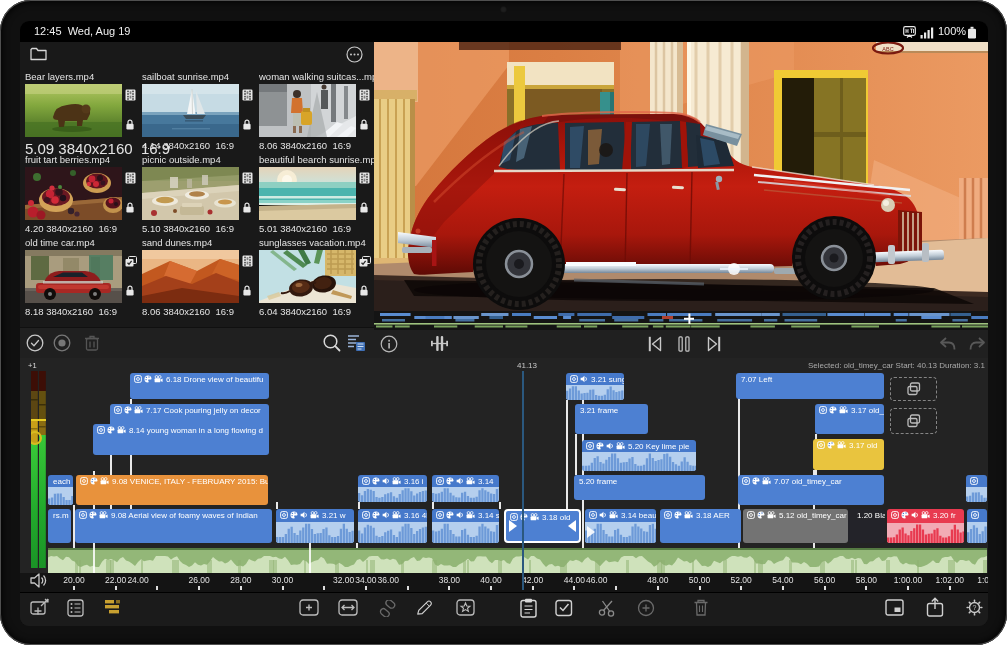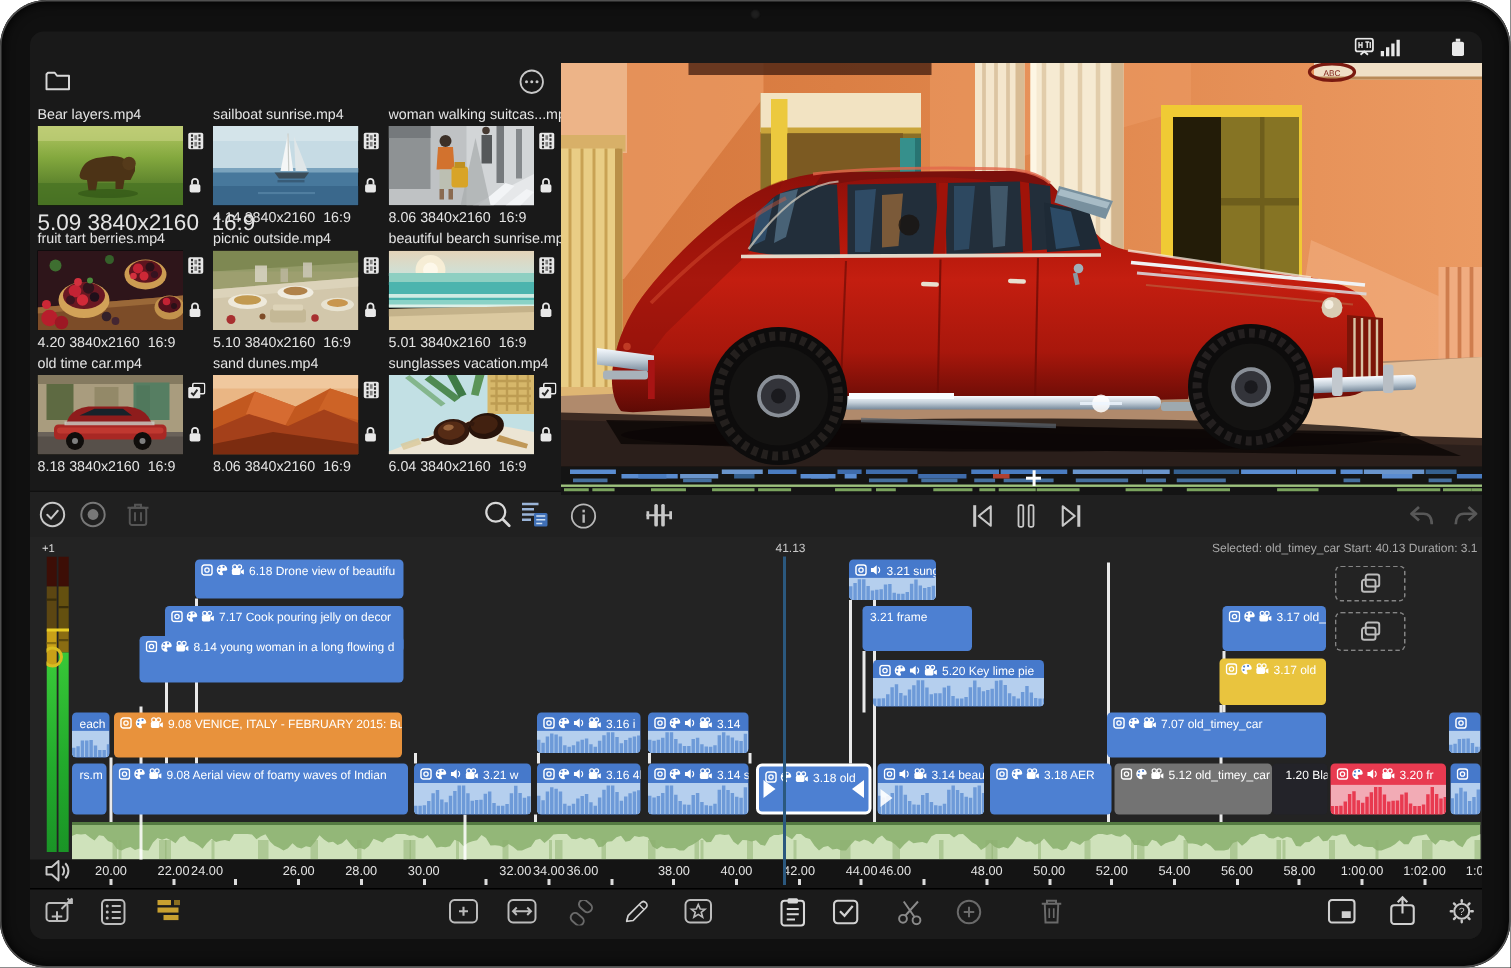--- a/index.html
+++ b/index.html
@@ -8,27 +8,31 @@
 #sb{position:absolute;left:0;top:0;width:968px;height:21px;background:#000;color:#f0f0f0;font-size:11px}
 #panel{position:absolute;left:0;top:21px;width:354px;height:337px;background:#191919;overflow:hidden}
 #phead{position:absolute;left:0;top:0;width:354px;height:26px;background:#2a2a2a;color:#f2f2f2;
  text-align:center;font-size:11.5px;font-weight:bold;line-height:26px;letter-spacing:0.2px}
 #ptool{position:absolute;left:0;top:285px;width:354px;height:31px;background:#202020;border-top:1px solid #101010}
 #prev{position:absolute;left:354px;top:21px;width:614px;height:269px;background:#000;overflow:hidden}
 #minitl{position:absolute;left:354px;top:290px;width:614px;height:19px;background:#141414}
 #prevbar{position:absolute;left:354px;top:309px;width:614px;height:28px;background:#202020}
 #bbar{position:absolute;left:0;top:571px;width:968px;height:34px;background:#1b1b1b;border-top:1px solid #000}
 .clip{position:absolute;border-radius:3px;overflow:hidden;z-index:2}
-.cl{position:relative;display:flex;align-items:center;gap:2px;padding:2px 0 0 4px;height:12px;z-index:2}
+.cl{position:relative;display:flex;gap:2px;padding:2px 0 0 4px;height:12px;z-index:2}
 .ci{display:inline-flex;flex:none}
 .ct{color:#fff;font-size:8px;white-space:nowrap;padding-left:1px}
 </style></head><body>
 <div id="tab">
     <div style="position:absolute;left:500px;top:6px;width:7px;height:7px;border-radius:50%;background:#1f1f1f;box-shadow:inset 0 0 2px #000"></div>
     <div id="scr">
+      <div id="sb">
+        <span style="position:absolute;left:14px;top:4px">12:45&nbsp;&nbsp;Wed, Aug 19</span>
+        <span style="position:absolute;left:918px;top:4px">100%</span>
+      </div>
       <div id="panel">
         <div style="position:absolute;left:5px;top:42px;width:114px;height:78px">
           <div style="position:absolute;left:0;top:-13px;width:118px;overflow:hidden;white-space:nowrap;font-size:9.5px;color:#e4e4e4">Bear layers.mp4</div>
           <div style="position:absolute;left:0;top:0;width:97px;height:53px;overflow:hidden;background:#000"><svg width="97" height="53" viewBox="0 0 97 53" preserveAspectRatio="none">
               <defs>
                 <linearGradient id="tb" x1="0" y1="0" x2="0" y2="1">
                   <stop offset="0" stop-color="#b6c866"></stop>
                   <stop offset="0.4" stop-color="#83a83e"></stop>
                   <stop offset="1" stop-color="#3f661f"></stop>
                 </linearGradient>
@@ -640,20 +644,25 @@
             </span>
             <span class="ct">3.21 sunglas</span>
           </div>
           <div style="position:absolute;left:0;top:12px;width:100%;height:15px;overflow:hidden">
             <svg width="82" height="15" viewBox="0 0 82 15" preserveAspectRatio="none" style="position:absolute;left:0;top:0">
               <rect width="82" height="15" fill="#b5cfee"></rect>
               <path d="M0,15 L0,5.8 L2.3,5.8 L2.3,15 Z M2.9,15 L2.9,3.6 L5.2,3.6 L5.2,15 Z M5.8,15 L5.8,1.2 L8.1,1.2 L8.1,15 Z M8.7,15 L8.7,1.2 L11,1.2 L11,15 Z M11.6,15 L11.6,5.6 L13.9,5.6 L13.9,15 Z M14.5,15 L14.5,8.6 L16.8,8.6 L16.8,15 Z M17.4,15 L17.4,8.1 L19.7,8.1 L19.7,15 Z M20.3,15 L20.3,7.8 L22.6,7.8 L22.6,15 Z M23.2,15 L23.2,4.7 L25.5,4.7 L25.5,15 Z M26.1,15 L26.1,4.4 L28.4,4.4 L28.4,15 Z M29,15 L29,10.1 L31.3,10.1 L31.3,15 Z M31.9,15 L31.9,10.8 L34.2,10.8 L34.2,15 Z M34.8,15 L34.8,10.8 L37.1,10.8 L37.1,15 Z M37.7,15 L37.7,9.7 L40,9.7 L40,15 Z M40.6,15 L40.6,4.2 L42.9,4.2 L42.9,15 Z M43.5,15 L43.5,1.4 L45.8,1.4 L45.8,15 Z M46.4,15 L46.4,5.3 L48.7,5.3 L48.7,15 Z M49.3,15 L49.3,7 L51.6,7 L51.6,15 Z M52.2,15 L52.2,6.3 L54.5,6.3 L54.5,15 Z M55.1,15 L55.1,5.5 L57.4,5.5 L57.4,15 Z M58,15 L58,1.2 L60.3,1.2 L60.3,15 Z M60.9,15 L60.9,1.2 L63.2,1.2 L63.2,15 Z M63.8,15 L63.8,4.4 L66.1,4.4 L66.1,15 Z M66.7,15 L66.7,8.2 L69,8.2 L69,15 Z M69.6,15 L69.6,9.9 L71.9,9.9 L71.9,15 Z M72.5,15 L72.5,10.8 L74.8,10.8 L74.8,15 Z M75.4,15 L75.4,6.8 L77.7,6.8 L77.7,15 Z M78.3,15 L78.3,4.3 L80.6,4.3 L80.6,15 Z M81.2,15 L81.2,8.2 L83.5,8.2 L83.5,15 Z" fill="#6d9ad8"></path>
             </svg>
           </div>
         </div>
+        <div class="clip" style="left:736px;top:373px;width:148px;height:26px;background:#4d80d2;">
+          <div class="cl">
+            <span class="ct">7.07 Left</span>
+          </div>
+        </div>
         <div class="clip" style="left:110px;top:404px;width:159px;height:31px;background:#4d80d2;">
           <div class="cl">
             <span class="ci">
               <svg width="8" height="8" viewBox="0 0 10 10">
                 <rect x="0.8" y="0.8" width="8.4" height="8.4" rx="2" fill="none" stroke="#fff" stroke-width="1.2"></rect>
                 <circle cx="5" cy="5" r="1.8" fill="none" stroke="#fff" stroke-width="1.1"></circle>
               </svg>
             </span>
             <span class="ci">
               <svg width="8" height="8" viewBox="0 0 10 10">
@@ -906,20 +915,25 @@
                 <path d="M8.2 5.6 L10.6 4.4 L10.6 8.8 L8.2 7.6 Z" fill="#fff"></path>
               </svg>
             </span>
             <span class="ct">3.14</span>
           </div>
           <div style="position:absolute;left:0;top:12px;width:100%;height:15px;overflow:hidden">
             <svg width="67" height="15" viewBox="0 0 67 15" preserveAspectRatio="none" style="position:absolute;left:0;top:0">
               <rect width="67" height="15" fill="#b5cfee"></rect>
               <path d="M0,15 L0,6.1 L2.3,6.1 L2.3,15 Z M2.9,15 L2.9,6.8 L5.2,6.8 L5.2,15 Z M5.8,15 L5.8,6.2 L8.1,6.2 L8.1,15 Z M8.7,15 L8.7,4.8 L11,4.8 L11,15 Z M11.6,15 L11.6,1.2 L13.9,1.2 L13.9,15 Z M14.5,15 L14.5,1.2 L16.8,1.2 L16.8,15 Z M17.4,15 L17.4,5.7 L19.7,5.7 L19.7,15 Z M20.3,15 L20.3,8.6 L22.6,8.6 L22.6,15 Z M23.2,15 L23.2,10.3 L25.5,10.3 L25.5,15 Z M26.1,15 L26.1,10.4 L28.4,10.4 L28.4,15 Z M29,15 L29,5.7 L31.3,5.7 L31.3,15 Z M31.9,15 L31.9,4.8 L34.2,4.8 L34.2,15 Z M34.8,15 L34.8,9.1 L37.1,9.1 L37.1,15 Z M37.7,15 L37.7,10.7 L40,10.7 L40,15 Z M40.6,15 L40.6,10.8 L42.9,10.8 L42.9,15 Z M43.5,15 L43.5,9.8 L45.8,9.8 L45.8,15 Z M46.4,15 L46.4,3.2 L48.7,3.2 L48.7,15 Z M49.3,15 L49.3,1.2 L51.6,1.2 L51.6,15 Z M52.2,15 L52.2,3.3 L54.5,3.3 L54.5,15 Z M55.1,15 L55.1,4.7 L57.4,4.7 L57.4,15 Z M58,15 L58,6.6 L60.3,6.6 L60.3,15 Z M60.9,15 L60.9,7 L63.2,7 L63.2,15 Z M63.8,15 L63.8,2.1 L66.1,2.1 L66.1,15 Z M66.7,15 L66.7,1.2 L69,1.2 L69,15 Z" fill="#6d9ad8"></path>
             </svg>
+          </div>
+        </div>
+        <div class="clip" style="left:574px;top:475px;width:131px;height:25px;background:#4d80d2;">
+          <div class="cl">
+            <span class="ct">5.20 frame</span>
           </div>
         </div>
         <div class="clip" style="left:738px;top:475px;width:146px;height:30px;background:#4d80d2;">
           <div class="cl">
             <span class="ci">
               <svg width="8" height="8" viewBox="0 0 10 10">
                 <rect x="0.8" y="0.8" width="8.4" height="8.4" rx="2" fill="none" stroke="#fff" stroke-width="1.2"></rect>
                 <circle cx="5" cy="5" r="1.8" fill="none" stroke="#fff" stroke-width="1.1"></circle>
               </svg>
             </span>

